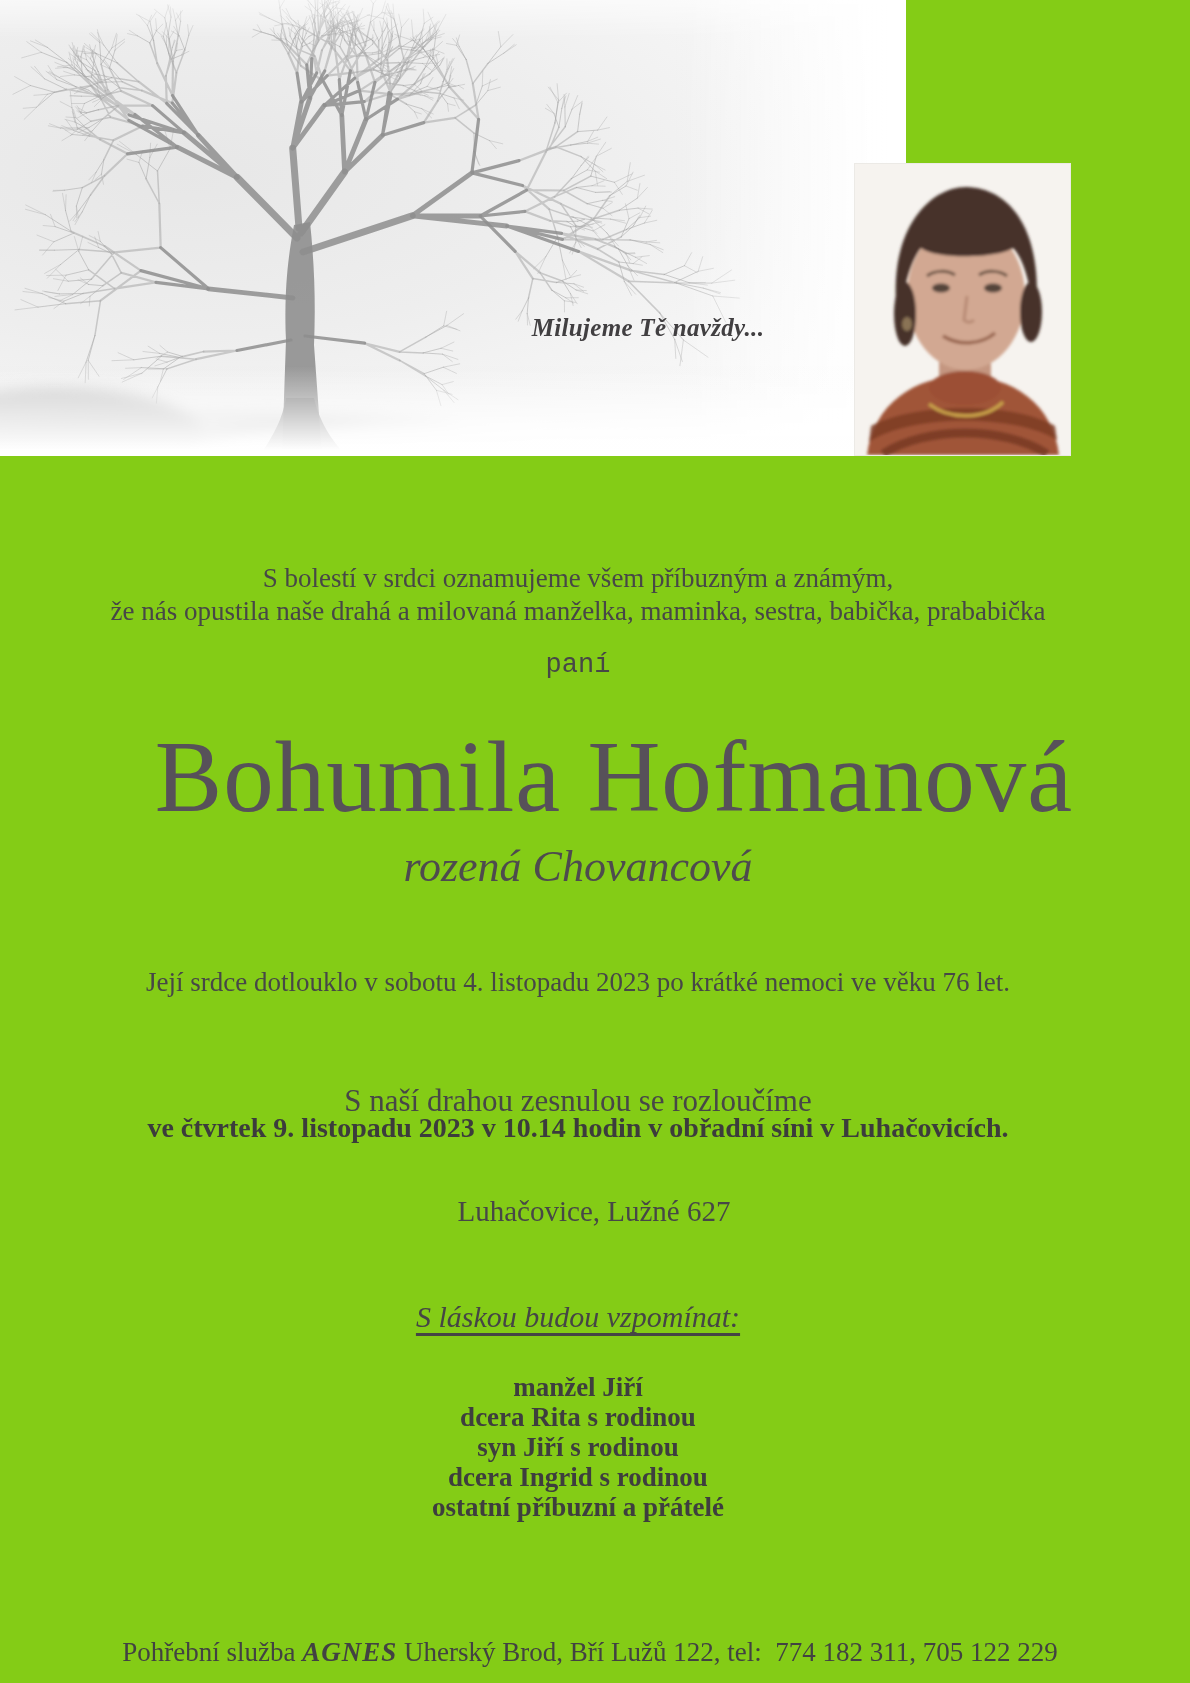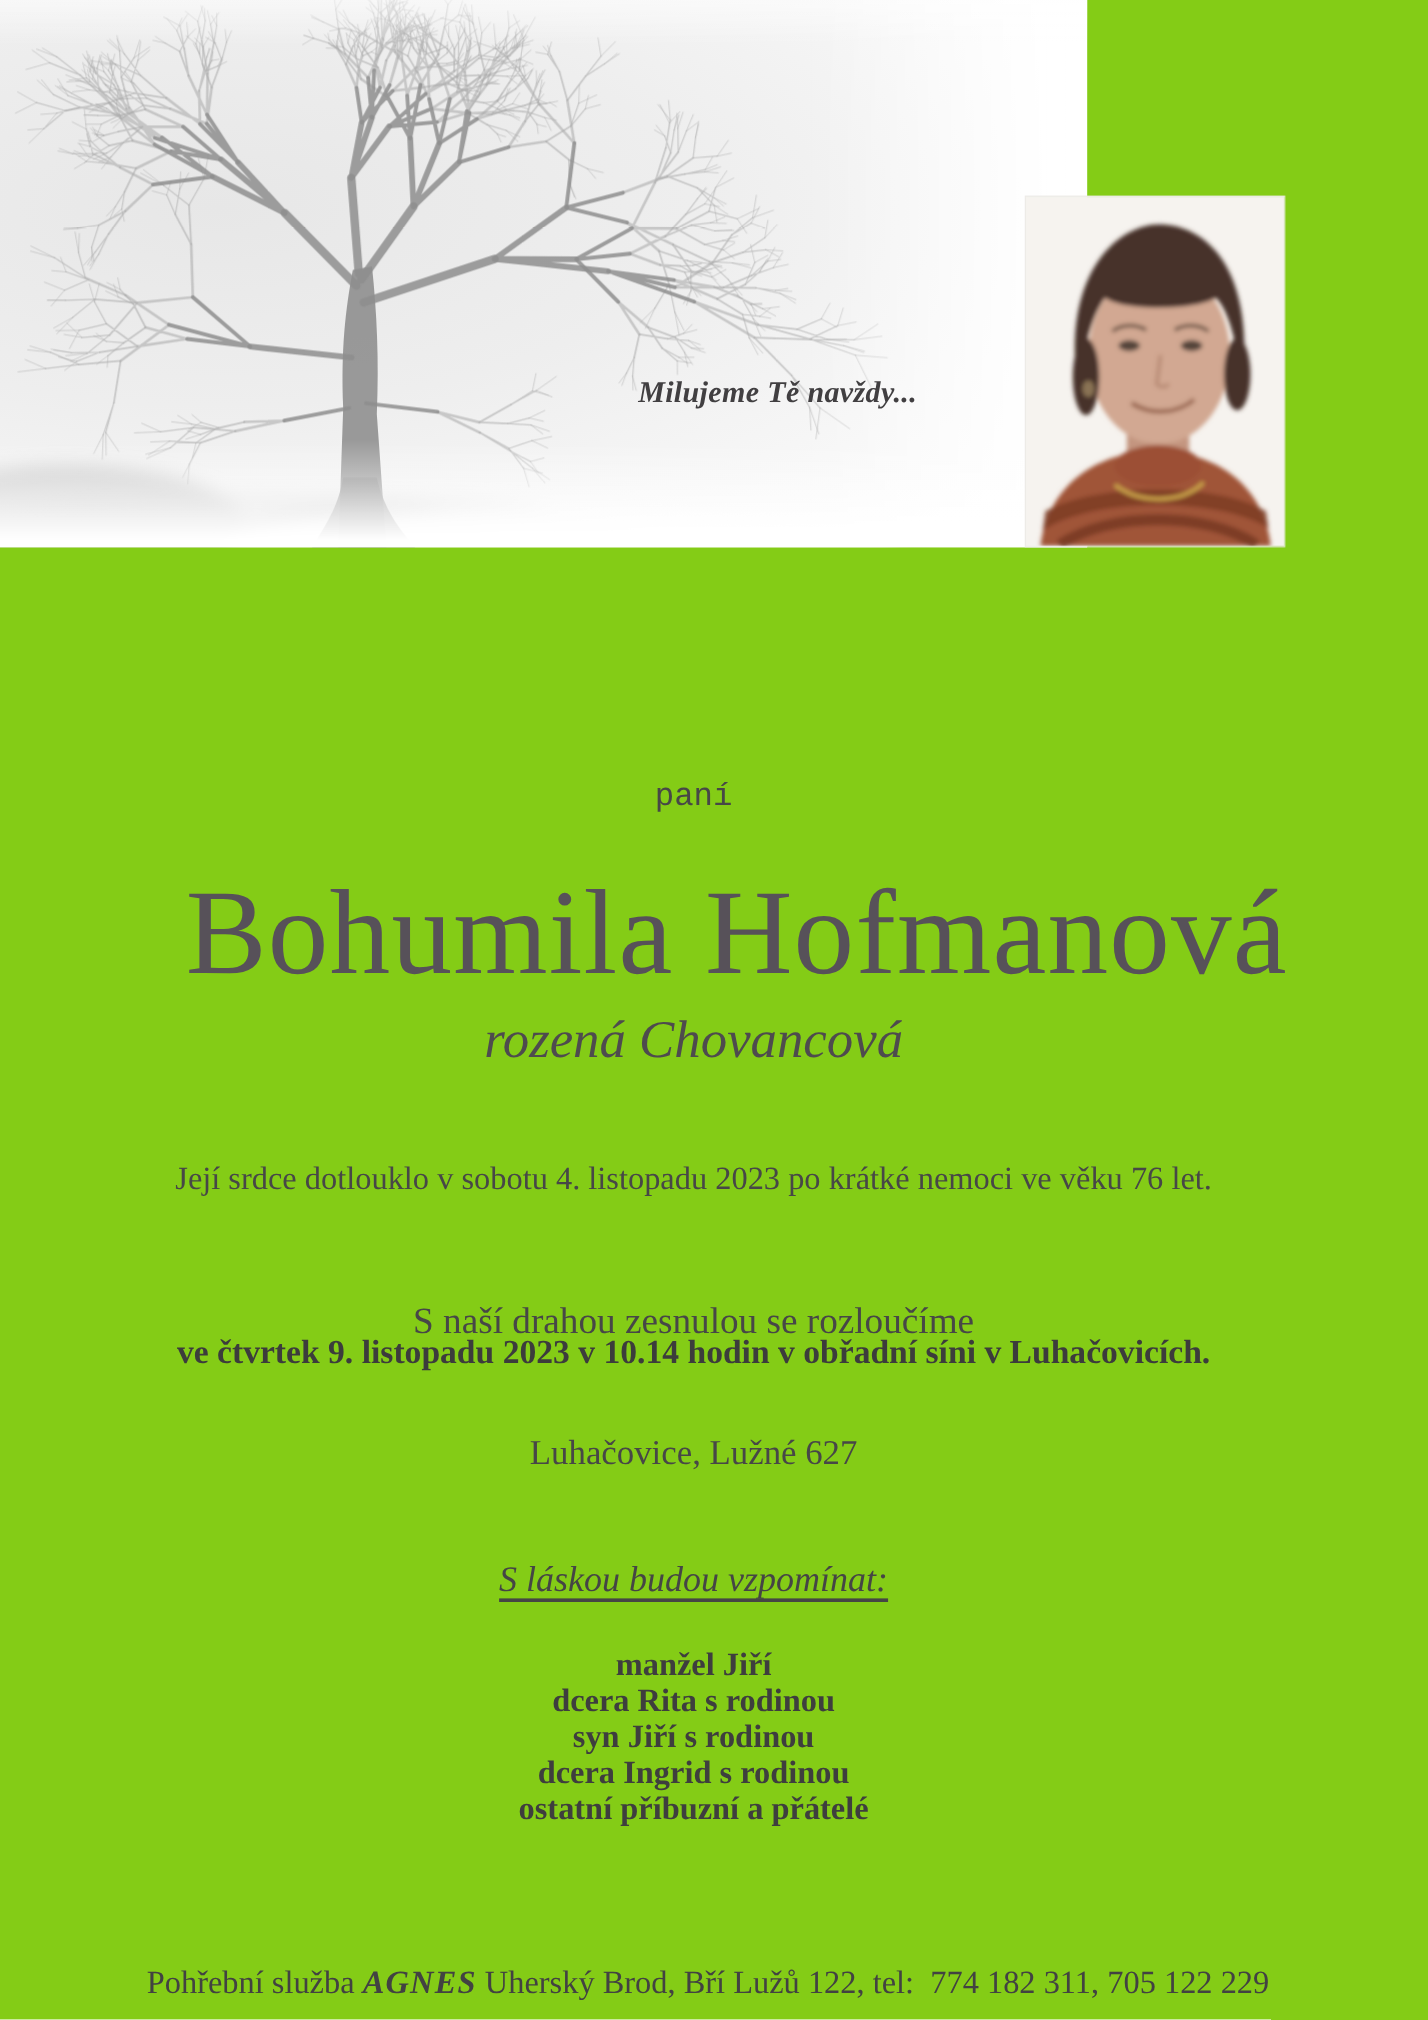--- a/index.html
+++ b/index.html
@@ -41,21 +41,21 @@
   .intro2{top:595px;font-size:27px;line-height:33px;}
   .honorific{top:650px;font-size:27px;font-family:Liberation Mono, monospace;}
   .name{
     top:724px;font-size:101px;line-height:1.05;
     color:#575159;letter-spacing:1px;white-space:nowrap;padding-left:36px;
   }
   .maiden{top:841px;font-size:44px;font-style:italic;color:#4e4b4e;}
   .heart{top:967px;font-size:27px;}
   .farewell1{top:1083px;font-size:31px;}
   .farewell2{top:1112px;font-size:28px;font-weight:bold;color:#3c3c3c;}
-  .address{top:1195px;font-size:29px;}
+  .address{top:1195px;font-size:29px;padding-left:16px;}
   .mourn-head{
     top:1300px;font-size:30px;font-style:italic;color:#454545;
     text-decoration:underline;text-underline-offset:6px;
   }
   .mourners{top:1372px;font-size:27px;font-weight:bold;color:#3e3e3e;line-height:30px;}
   .footer{top:1637px;width:1180px;font-size:27px;color:#424242;}
   .brand{font-weight:bold;font-style:italic;letter-spacing:1px;}
 </style>
 </head>
 <body>
@@ -122,20 +122,22 @@
         <path d="M124,111 C132,106 144,106 152,112" stroke="#6b5243" stroke-width="3" fill="none"></path>
         <ellipse cx="86" cy="124" rx="9" ry="4.5" fill="#55443a"></ellipse>
         <ellipse cx="138" cy="124" rx="9" ry="4.5" fill="#55443a"></ellipse>
         <path d="M112,132 L109,156 C112,159 116,159 119,156" stroke="#b78a74" stroke-width="3" fill="none"></path>
         <path d="M88,172 C104,182 126,181 140,169" stroke="#996650" stroke-width="3.5" fill="none"></path>
         <ellipse cx="52" cy="160" rx="5" ry="7" fill="#8a7355"></ellipse>
       </g>
     </svg>
   </div>
 
+  <div class="tb intro1">S bolestí v srdci oznamujeme všem příbuzným a známým,</div>
+  <div class="tb intro2">že nás opustila naše drahá a milovaná manželka, maminka, sestra, babička, prababička</div>
   <div class="tb honorific">paní</div>
   <div class="tb name">Bohumila Hofmanová</div>
   <div class="tb maiden">rozená Chovancová</div>
   <div class="tb heart">Její srdce dotlouklo v sobotu 4. listopadu 2023 po krátké nemoci ve věku 76 let.</div>
   <div class="tb farewell1">S naší drahou zesnulou se rozloučíme</div>
   <div class="tb farewell2">ve čtvrtek 9. listopadu 2023 v 10.14 hodin v obřadní síni v Luhačovicích.</div>
   <div class="tb address">Luhačovice, Lužné 627</div>
   <div class="tb mourn-head">S láskou budou vzpomínat:</div>
 
   <div class="tb mourners">

